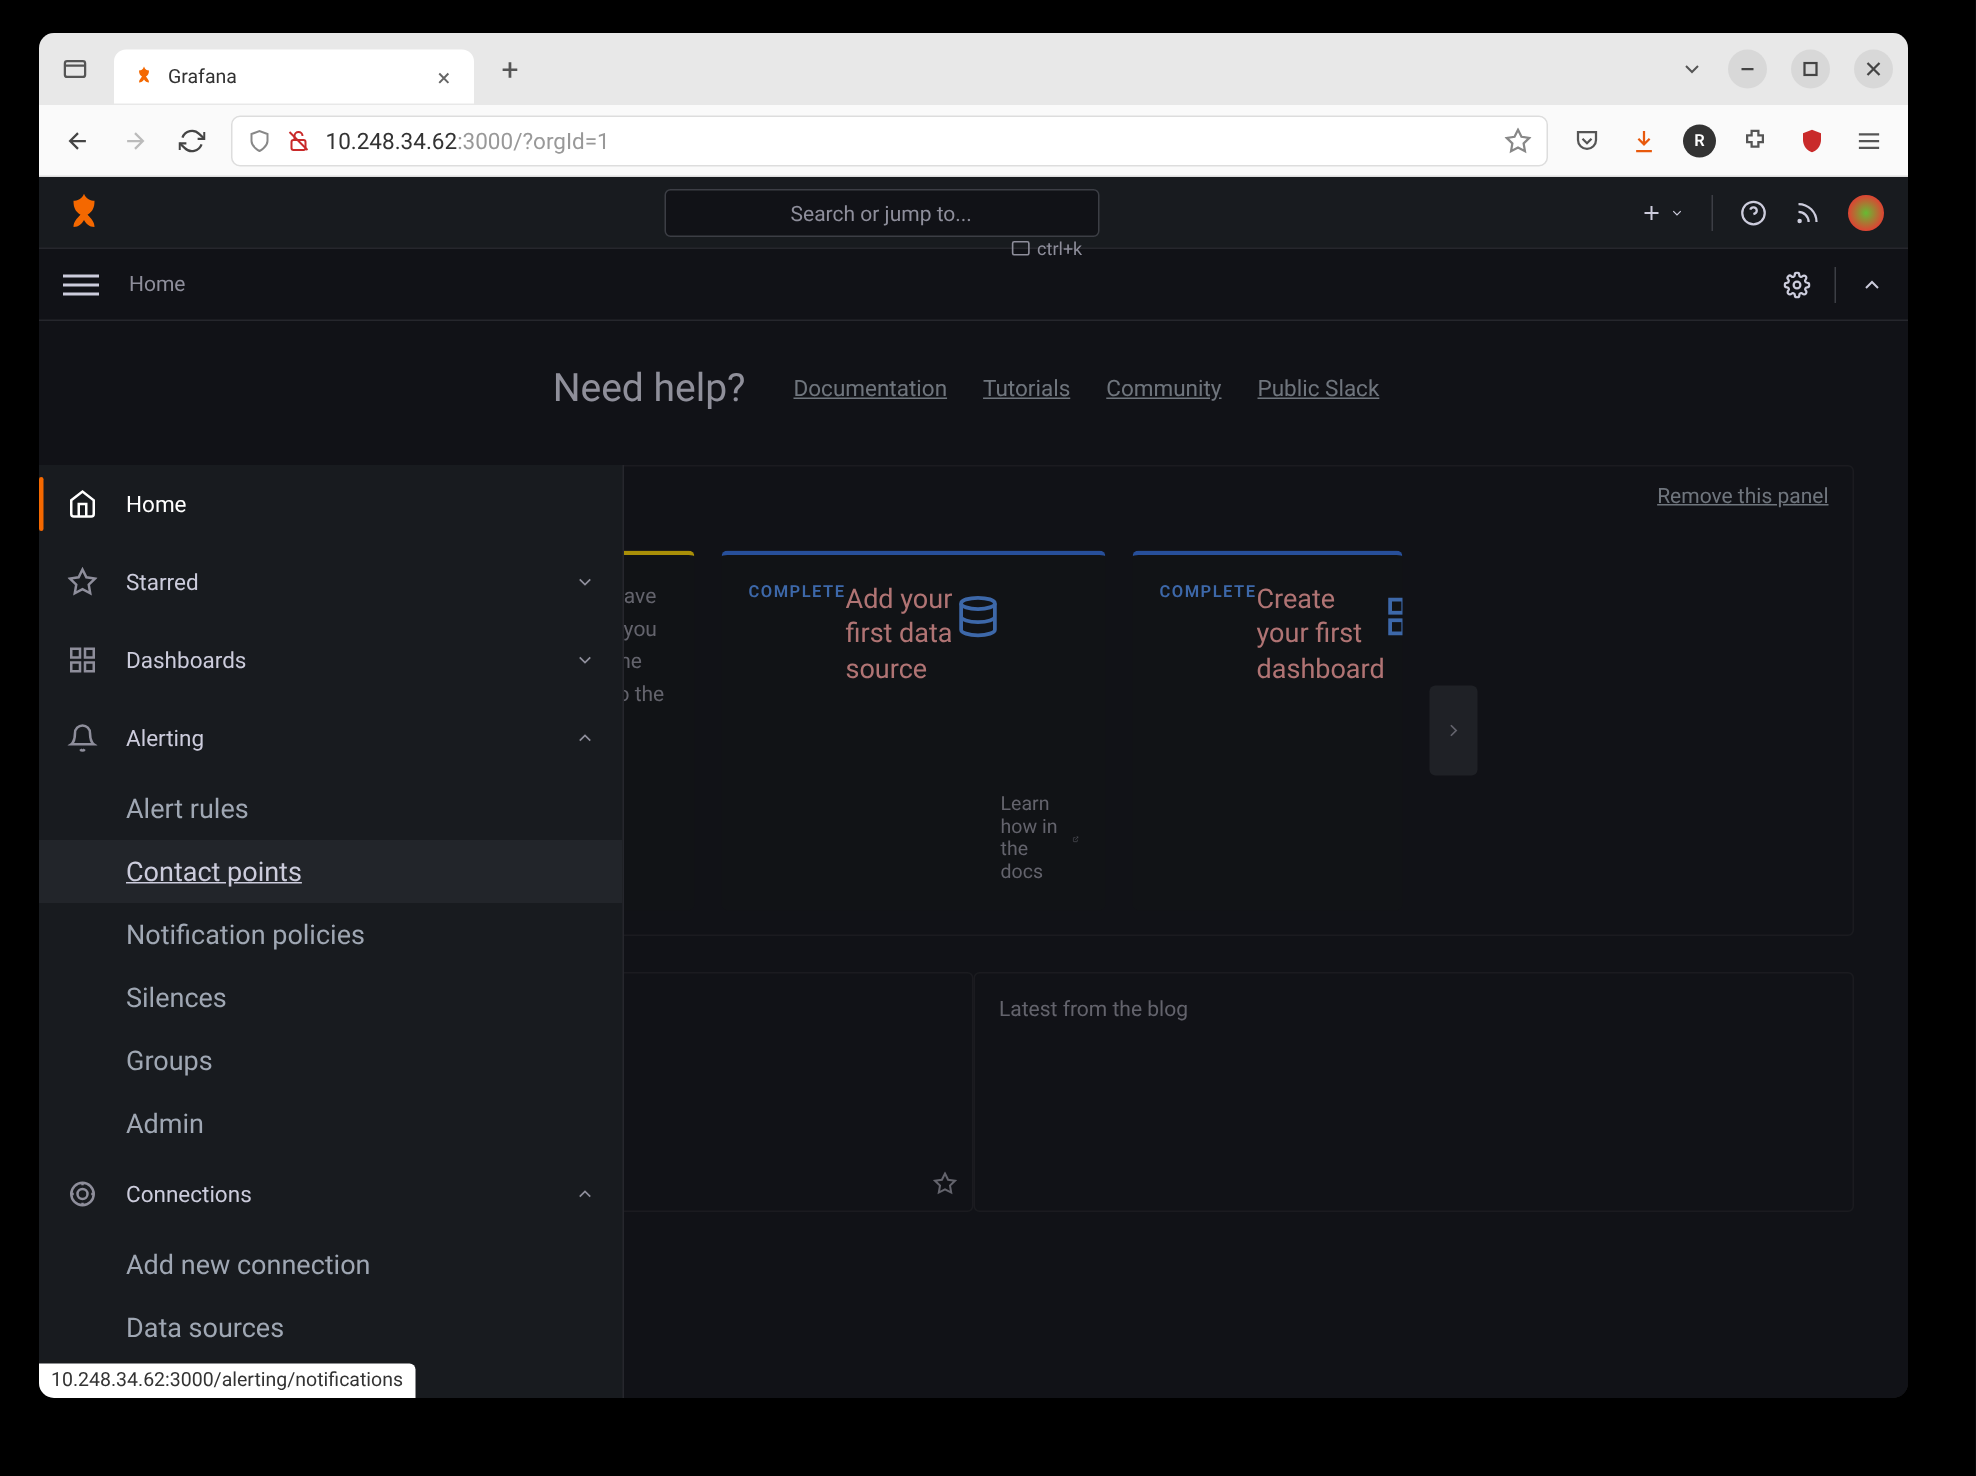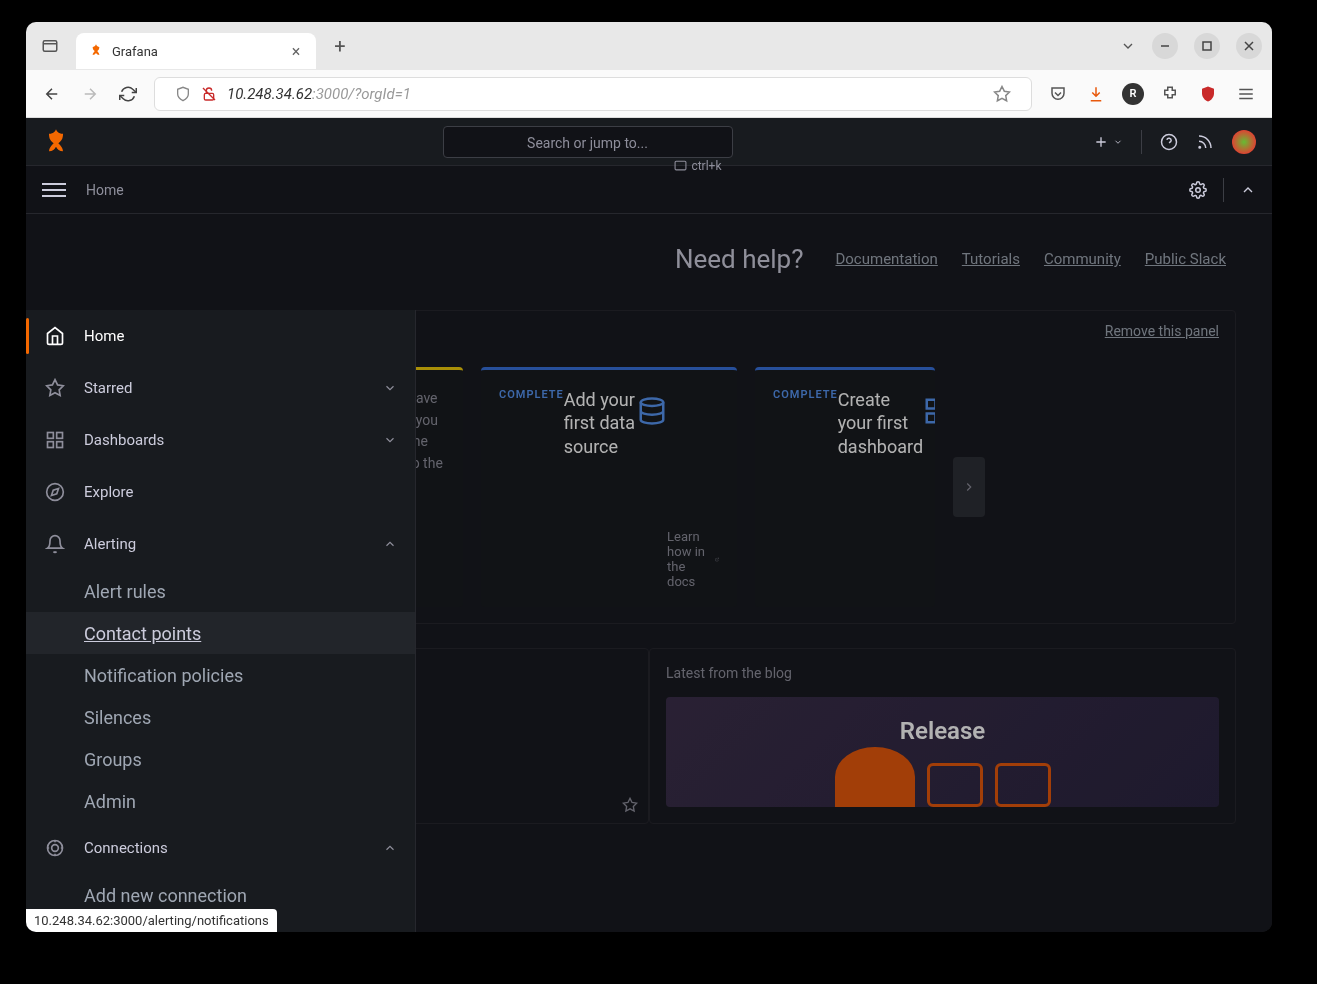--- a/index.html
+++ b/index.html
@@ -15,21 +15,21 @@
 .tab-close { width: 16px; color: #666; font-size: 16px; text-align: center; cursor: pointer; }
 .tab-new { width: 32px; height: 32px; display: flex; align-items: center; justify-content: center; color: #555; font-size: 20px; margin-left: 8px; }
 .tabbar-spacer { flex: 1; }
 .tabbar-right { display: flex; align-items: center; gap: 16px; }
 .tabbar-dropdown { color: #555; }
 .window-control { width: 26px; height: 26px; border-radius: 50%; background: #d8d8d8; display: flex; align-items: center; justify-content: center; color: #444; font-size: 14px; }
 
 .browser-toolbar { height: 48px; background: #fafafa; display: flex; align-items: center; padding: 0 14px; gap: 14px; border-bottom: 1px solid #ddd; }
 .nav-btn { width: 24px; height: 24px; display: flex; align-items: center; justify-content: center; color: #444; }
 .nav-btn.disabled { color: #bbb; }
-.url-bar { flex: 1; display: flex; align-items: center; gap: 10px; height: 34px; background: #fff; border: 1px solid #ddd; border-radius: 6px; padding: 0 20px; font-size: 15px; color: #333; font-style: italic; }
+.url-bar { flex: 1; display: flex; align-items: center; gap: 10px; height: 34px; background: #fff; border: 1px solid #ddd; border-radius: 6px; padding: 0 10px; font-size: 15px; color: #333; }
 .url-faded { color: #999; }
 .url-dark { color: #333; }
 .toolbar-icon { width: 24px; height: 24px; display: flex; align-items: center; justify-content: center; color: #555; }
 .toolbar-icon.orange { color: #e8590c; }
 .toolbar-icon.red-shield { color: #c92a2a; }
 .toolbar-icon.badge { width: 22px; height: 22px; border-radius: 50%; background: #333; color: #fff; font-size: 11px; font-weight: 600; }
 
 
 .grafana-app { position: absolute; top: 96px; left: 0; right: 0; bottom: 0; background: #111217; color: #ccccdc; }
 .grafana-header { height: 48px; background: #181b1f; display: flex; align-items: center; padding: 0 16px; border-bottom: 1px solid #26272d; }
@@ -44,32 +44,32 @@
 
 .grafana-subheader { height: 48px; background: #111217; display: flex; align-items: center; padding: 0 16px; border-bottom: 1px solid #26272d; }
 .hamburger { width: 24px; height: 24px; display: flex; flex-direction: column; justify-content: center; gap: 4px; margin-right: 20px; }
 .hamburger span { height: 2px; background: #ccccdc; }
 .breadcrumb-text { color: #8e8e9b; font-size: 14px; }
 .subheader-right { margin-left: auto; display: flex; align-items: center; gap: 16px; }
 
 
 .content-wrap { position: absolute; top: 96px; left: 0; right: 0; bottom: 0; }
 .dimmed-content { position: absolute; inset: 0; padding: 30px 36px; filter: brightness(0.7); }
-.help-row { display: flex; align-items: center; gap: 24px; justify-content: flex-end; margin-bottom: 36px; padding-right: 10px; }
+.help-row { display: flex; align-items: center; gap: 24px; justify-content: center; margin-bottom: 36px; padding-right: 10px; }
 .help-title { font-size: 26px; color: #ccccdc; margin-right: 8px; }
 .help-link { font-size: 15px; color: #9fa7b3; text-decoration: underline; }
 .panel-box { border: 1px solid #26272d; border-radius: 4px; padding: 16px 20px; position: relative; }
 .remove-link { position: absolute; top: 12px; right: 16px; font-size: 14px; color: #9fa7b3; text-decoration: underline; }
 .cards-row { display: flex; gap: 18px; margin-top: 40px; align-items: stretch; }
 .card { flex: 0 0 256px; border-radius: 4px; background: #181b1f; padding: 18px; position: relative; overflow: hidden; min-height: 240px; display: flex; flex-direction: row; }
 .card.yellow { border-top: 3px solid #f2cc0c; flex: 0 0 380px; }
 .card.blue { border-top: 3px solid #3871dc; }
 .card-tag { font-size: 11px; color: #8e8e9b; letter-spacing: 1px; font-weight: 600; margin-bottom: 10px; }
 .card-tag.blue { color: #5794f2; }
-.card-title { font-size: 18px; color: #ffffff; margin-bottom: 14px; line-height: 1.3; }
+.card-title { font-size: 18px; color: #fca5a5; margin-bottom: 14px; line-height: 1.3; }
 .card-desc { font-size: 14px; color: #8e8e9b; line-height: 1.55; }
 .card-icon { margin-top: 8px; color: #5794f2; }
 .card-footer { margin-top: auto; font-size: 13px; color: #8e8e9b; display: flex; align-items: center; gap: 6px; }
 .next-btn { width: 32px; height: 60px; background: #2c2f36; display: flex; align-items: center; justify-content: center; color: #8e8e9b; border-radius: 4px; align-self: center; }
 .bottom-row { display: flex; margin-top: 24px; }
 .bottom-panel { flex: 1; border: 1px solid #26272d; border-radius: 4px; padding: 16px; min-height: 160px; position: relative; }
 .panel-label { font-size: 14px; color: #8e8e9b; }
 .star-corner { position: absolute; bottom: 10px; right: 10px; color: #8e8e9b; }
 .blog-img { margin-top: 16px; height: 110px; background: linear-gradient(135deg, #3b2e4a, #2a2440); border-radius: 4px; display: flex; align-items: center; justify-content: center; position: relative; overflow: hidden; }
 .blog-release { position: absolute; top: 20px; font-size: 24px; font-weight: 600; color: #fff; }
@@ -326,28 +326,20 @@
         <div class="bottom-row">
           <div class="bottom-panel">
             <div class="star-corner">
                 <svg width="16" height="16" viewBox="0 0 24 24" fill="none" stroke="currentColor" stroke-width="2">
                   <path d="M12 2l3.09 6.26L22 9.27l-5 4.87 1.18 6.88L12 17.77l-6.18 3.25L7 14.14 2 9.27l6.91-1.01L12 2z"></path>
                 </svg>
               </div>
           </div>
           <div class="bottom-panel">
             <div class="panel-label">Latest from the blog</div>
-            <div class="blog-img">
-              <div class="blog-release">Release</div>
-              <div class="blog-shapes">
-                <div class="gear-shape"></div>
-                <div class="box-shape"></div>
-                <div class="box-shape"></div>
-              </div>
-            </div>
           </div>
         </div>
       </div>
 
       <div class="sidebar-nav">
         <div class="nav-item active">
           <div class="nav-icon">
               <svg width="20" height="20" viewBox="0 0 24 24" fill="none" stroke="currentColor" stroke-width="2">
                 <path d="M3 9l9-7 9 7v11a2 2 0 01-2 2H5a2 2 0 01-2-2z"></path>
                 <path d="M9 22V12h6v10"></path>
@@ -380,29 +372,20 @@
           <span>Dashboards</span>
           <div class="nav-chevron">
               <svg width="14" height="14" viewBox="0 0 24 24" fill="none" stroke="currentColor" stroke-width="2">
                 <path d="M6 9l6 6 6-6"></path>
               </svg>
             </div>
         </div>
         <div class="nav-item">
           <div class="nav-icon">
               <svg width="20" height="20" viewBox="0 0 24 24" fill="none" stroke="currentColor" stroke-width="2">
-                <circle cx="12" cy="12" r="10"></circle>
-                <path d="M16.24 7.76l-2.12 6.36-6.36 2.12 2.12-6.36 6.36-2.12z"></path>
-              </svg>
-            </div>
-          <span>Explore</span>
-        </div>
-        <div class="nav-item">
-          <div class="nav-icon">
-              <svg width="20" height="20" viewBox="0 0 24 24" fill="none" stroke="currentColor" stroke-width="2">
                 <path d="M18 8A6 6 0 006 8c0 7-3 9-3 9h18s-3-2-3-9M13.73 21a2 2 0 01-3.46 0"></path>
               </svg>
             </div>
           <span>Alerting</span>
           <div class="nav-chevron">
               <svg width="14" height="14" viewBox="0 0 24 24" fill="none" stroke="currentColor" stroke-width="2">
                 <path d="M18 15l-6-6-6 6"></path>
               </svg>
             </div>
         </div>

